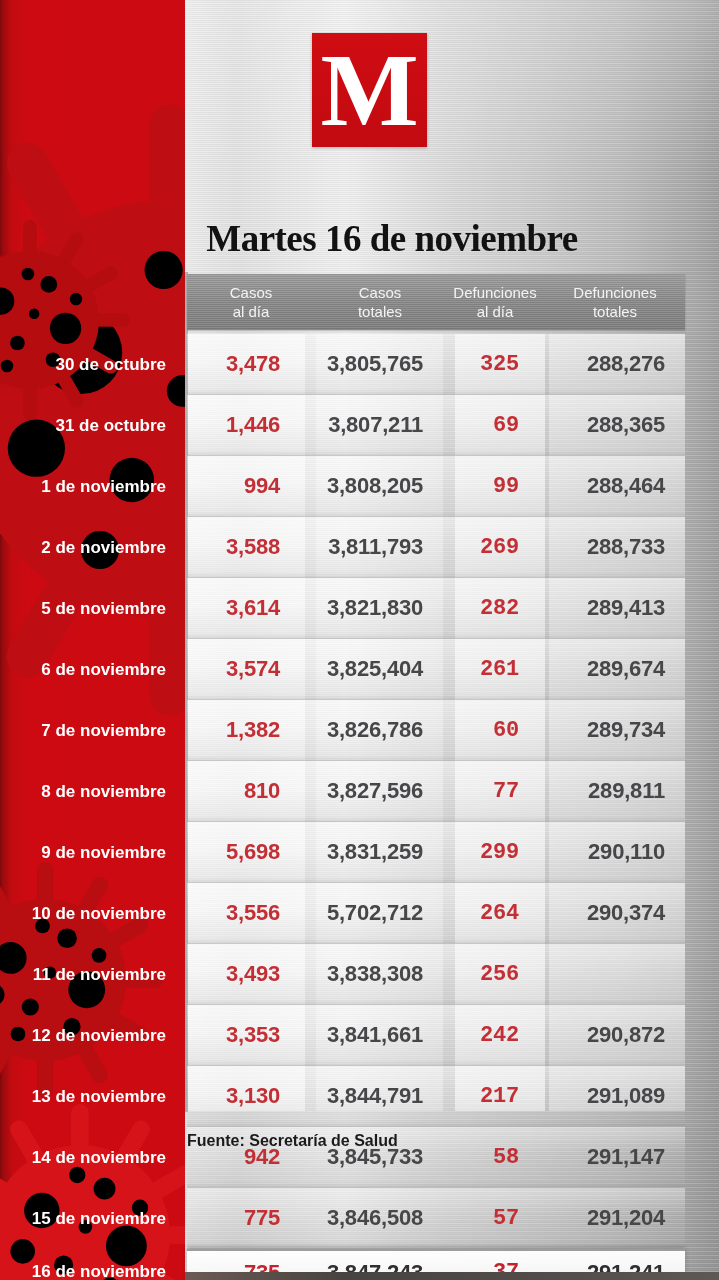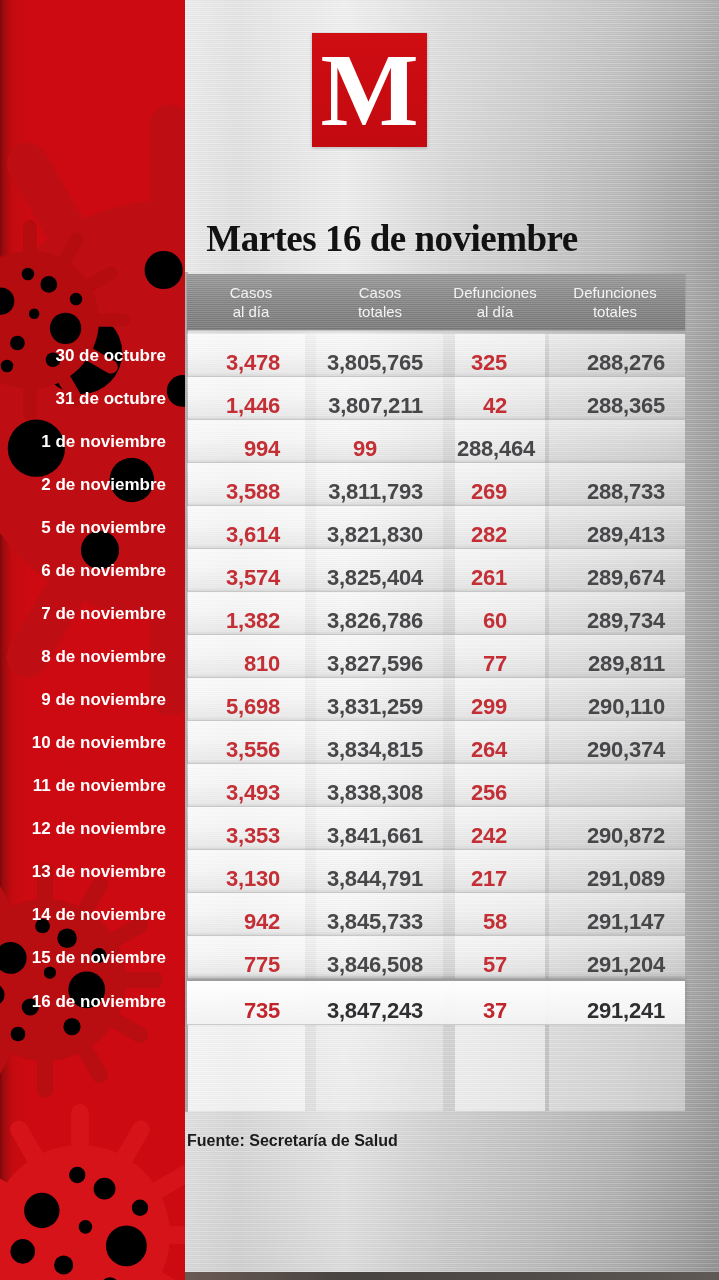--- a/index.html
+++ b/index.html
@@ -64,36 +64,35 @@
   
   .bands { position:absolute; left:0; top:334px; width:719px; height:777px; }
   .band { position:absolute; top:0; height:100%; }
   .band1 { left:188px; width:117px; background:rgba(255,255,255,.58); }
   .band2 { left:316px; width:127px; background:rgba(255,255,255,.33); }
   .band3 { left:455px; width:90px;  background:rgba(255,255,255,.58); }
   .band4 { left:549px; width:136px; background:rgba(255,255,255,.40); }
 
   
   .rows { position:absolute; left:0; top:334px; width:719px; }
-  .row { display:flex; height:43px; }
+  .row { display:flex; height:61px; }
   .cell { display:flex; align-items:center; }
   .date {
     width:187px; justify-content:flex-end; padding-right:21px;
     color:#ffffff; font-size:17px; font-weight:700;
   }
   .bar {
     width:498px; display:flex;
     background:linear-gradient(180deg, rgba(255,255,255,.42), rgba(255,255,255,.12) 45%, rgba(190,190,190,.20) 92%, rgba(150,150,150,.28));
     border-bottom:1px solid rgba(120,120,120,.38);
-    align-items:flex-end;
   }
   .n { justify-content:flex-end; font-size:22px; font-weight:700; letter-spacing:-0.2px; }
   .c1 { width:128px; padding-right:35px; }
   .c2 { width:130px; padding-right:22px; }
-  .c3 { width:100px; padding-right:38px; }
+  .c3 { width:100px; padding-right:26px;font-family:Liberation Mono, monospace; }
   .c4 { width:140px; padding-right:20px; }
   .red  { color:#c32f35; }
   .dark { color:#47474a; }
 
   .row.highlight { height:46px; }
   .row.highlight .bar {
     background:linear-gradient(180deg, rgba(255,255,255,.97), rgba(242,242,242,.94));
     border-top:2px solid rgba(90,90,90,.55);
     box-shadow:0 -2px 5px rgba(0,0,0,.18);
   }
@@ -225,29 +224,30 @@
         <div class="cell n c3 red">325</div>
         <div class="cell n c4 dark">288,276</div>
       </div>
     </div>
 
     <div class="row">
       <div class="cell date">31 de octubre</div>
       <div class="bar">
         <div class="cell n c1 red">1,446</div>
         <div class="cell n c2 dark">3,807,211</div>
-        <div class="cell n c3 red">42</div>
+        <div class="cell n c3 red">69</div>
         <div class="cell n c4 dark">288,365</div>
       </div>
     </div>
 
     <div class="row">
       <div class="cell date">1 de noviembre</div>
       <div class="bar">
         <div class="cell n c1 red">994</div>
+        <div class="cell n c2 dark">3,808,205</div>
         <div class="cell n c3 red">99</div>
         <div class="cell n c4 dark">288,464</div>
       </div>
     </div>
 
     <div class="row">
       <div class="cell date">2 de noviembre</div>
       <div class="bar">
         <div class="cell n c1 red">3,588</div>
         <div class="cell n c2 dark">3,811,793</div>
@@ -305,21 +305,21 @@
         <div class="cell n c2 dark">3,831,259</div>
         <div class="cell n c3 red">299</div>
         <div class="cell n c4 dark">290,110</div>
       </div>
     </div>
 
     <div class="row">
       <div class="cell date">10 de noviembre</div>
       <div class="bar">
         <div class="cell n c1 red">3,556</div>
-        <div class="cell n c2 dark">3,834,815</div>
+        <div class="cell n c2 dark">5,702,712</div>
         <div class="cell n c3 red">264</div>
         <div class="cell n c4 dark">290,374</div>
       </div>
     </div>
 
     <div class="row">
       <div class="cell date">11 de noviembre</div>
       <div class="bar">
         <div class="cell n c1 red">3,493</div>
         <div class="cell n c2 dark">3,838,308</div>

